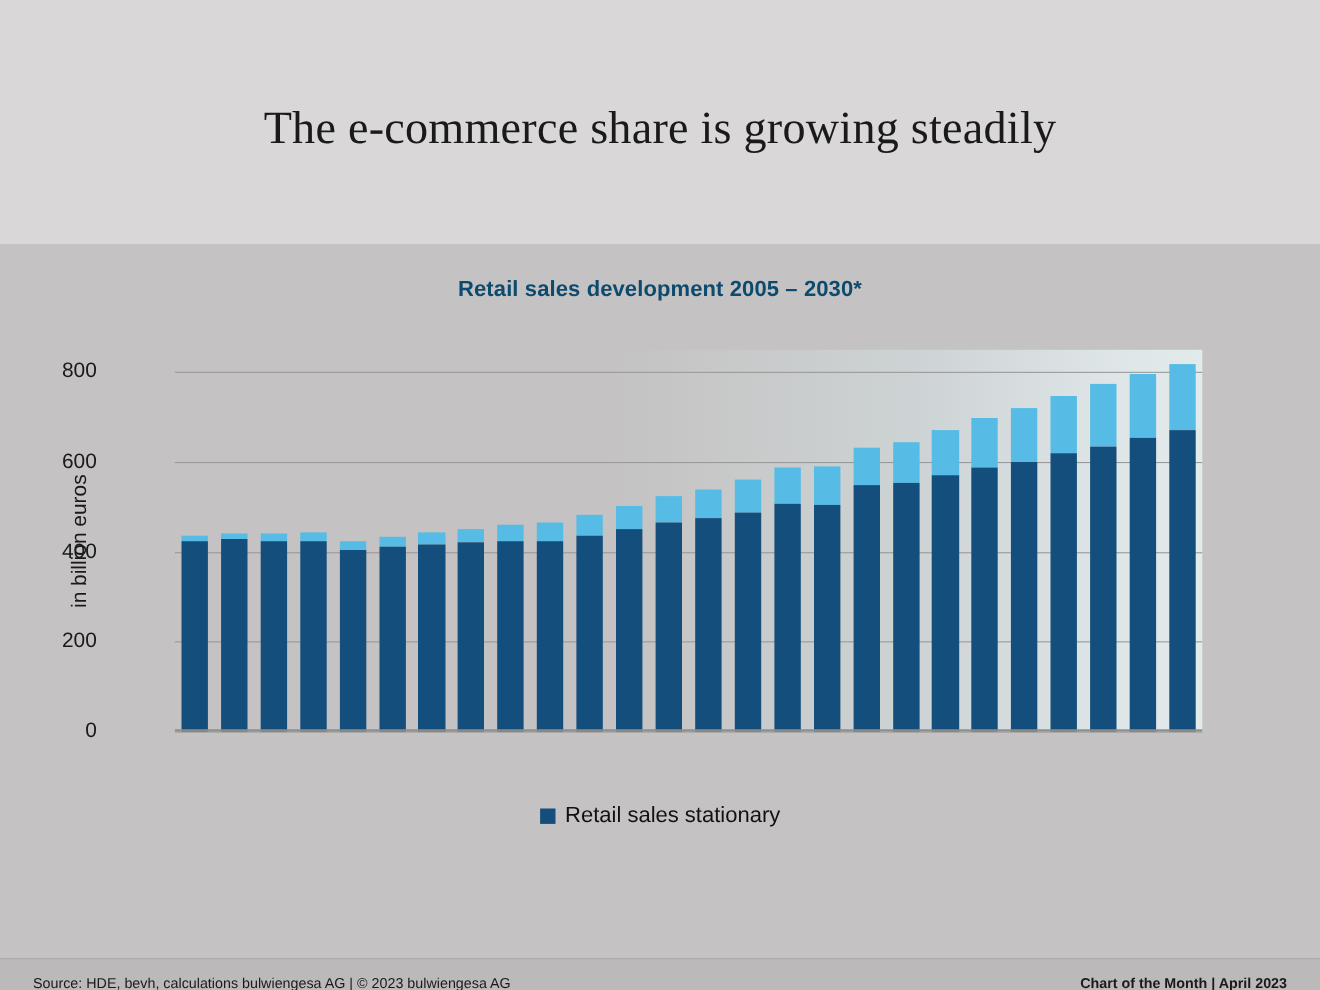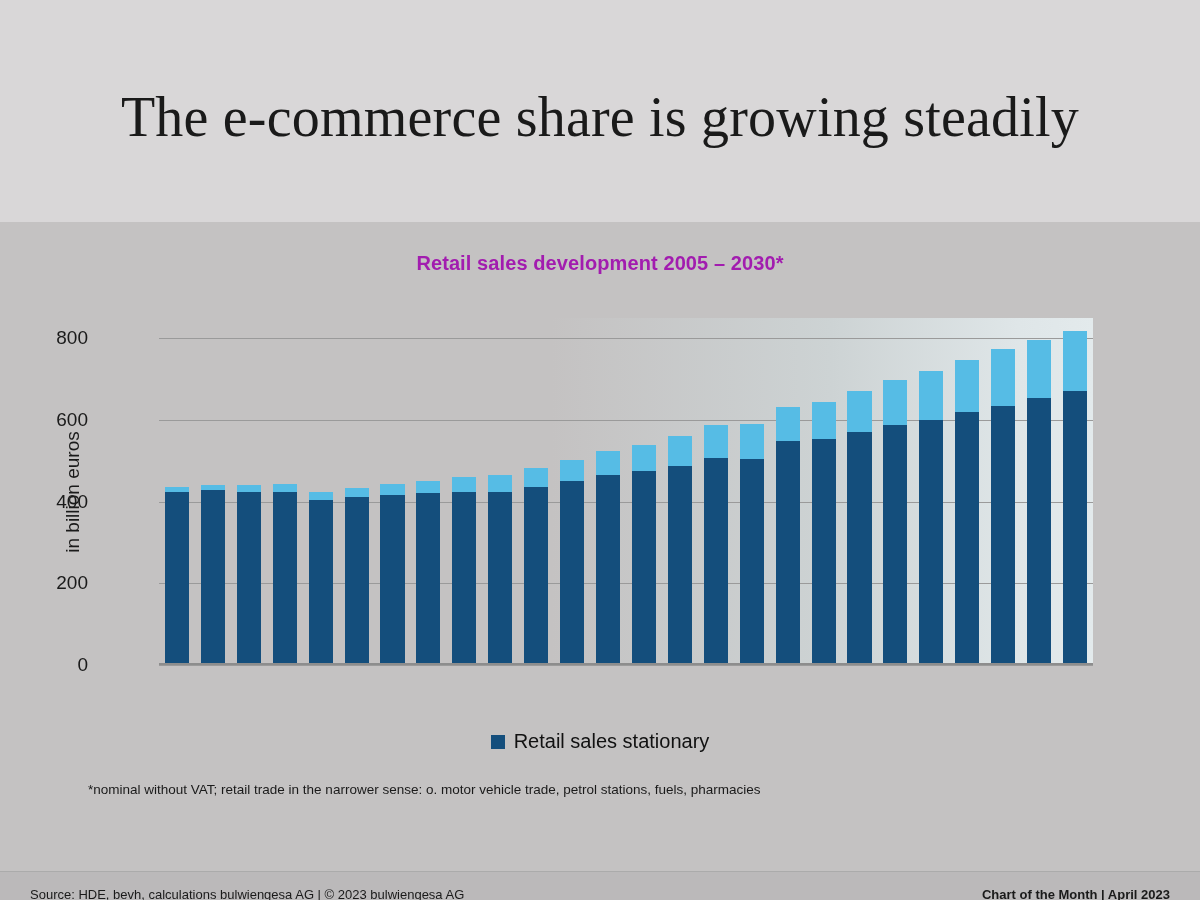--- a/index.html
+++ b/index.html
@@ -12,38 +12,38 @@
   }
 
   
   #title-band {
     position: absolute; left: 0; top: 0; width: 1200px; height: 222px;
     background: #d9d7d8;
     display: flex; align-items: center; justify-content: center;
   }
   #slide-title {
     font-family: "Liberation Serif", serif;
-    font-size: 56px;
+    font-size: 42px;
     font-weight: 400;
     color: #1a1a1a;
     letter-spacing: .2px;
     padding-bottom: 28px;
     margin-top: 40px;
   }
 
   
   #body-band {
     position: absolute; left: 0; top: 222px; width: 1200px; height: 633px;
     background: #c4c2c2;
   }
 
   #chart-title {
     position: absolute; left: 0; top: 30px; width: 1200px;
     text-align: center;
-    font-size: 20px; font-weight: bold; color: #a21caf;
+    font-size: 20px; font-weight: bold; color: #0c4a6e;
     letter-spacing: .1px;
   }
 
   
   #plot-wrap {
     position: absolute;
     left: 159px;   
     top: 96px;     
     width: 934px;  
     height: 347px; 
@@ -267,20 +267,19 @@
 
 
   <div id="legend">
       <div class="legend-item">
         <span class="legend-swatch" style="background: rgb(20, 78, 124);"></span>
         <span class="legend-label">Retail sales stationary</span>
       </div>
     </div>
 
   <div id="footnotes">
-    <div>*nominal without VAT; retail trade in the narrower sense: o. motor vehicle trade, petrol stations, fuels, pharmacies</div>
   </div>
 </div>
 
 <div id="footer-band">
   <div id="footer-source">Source: HDE, bevh, calculations bulwiengesa AG  | © 2023 bulwiengesa AG</div>
   <div id="footer-brand">Chart of the Month | April 2023</div>
 </div>
 
 </body></html>

